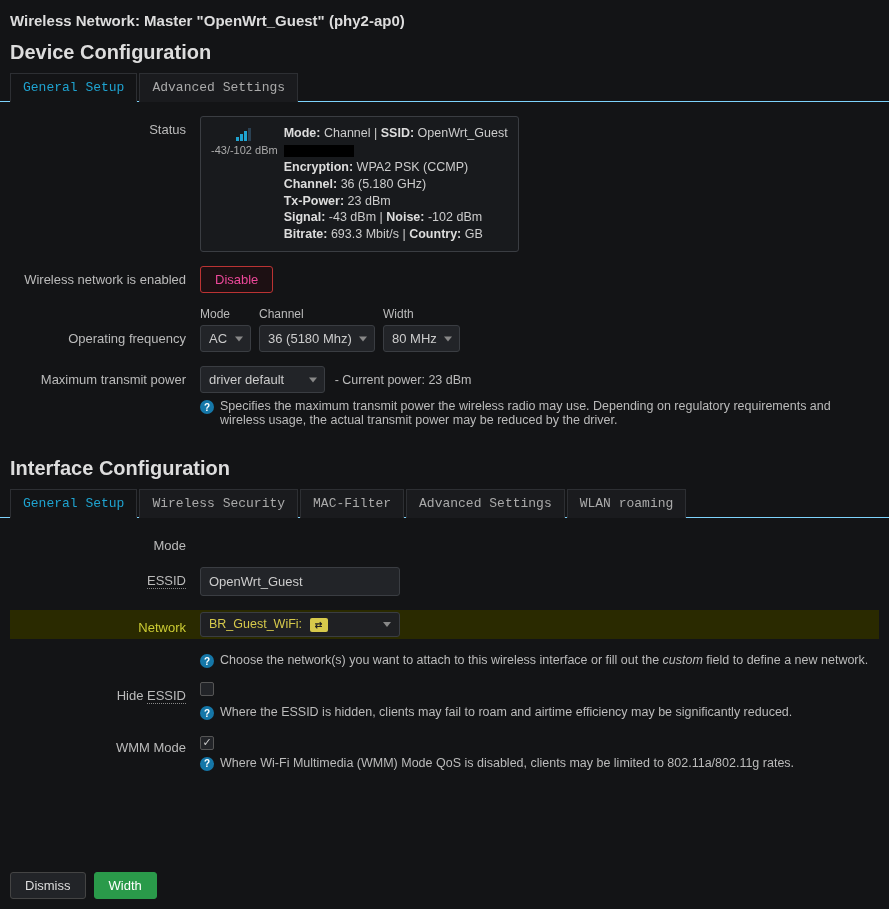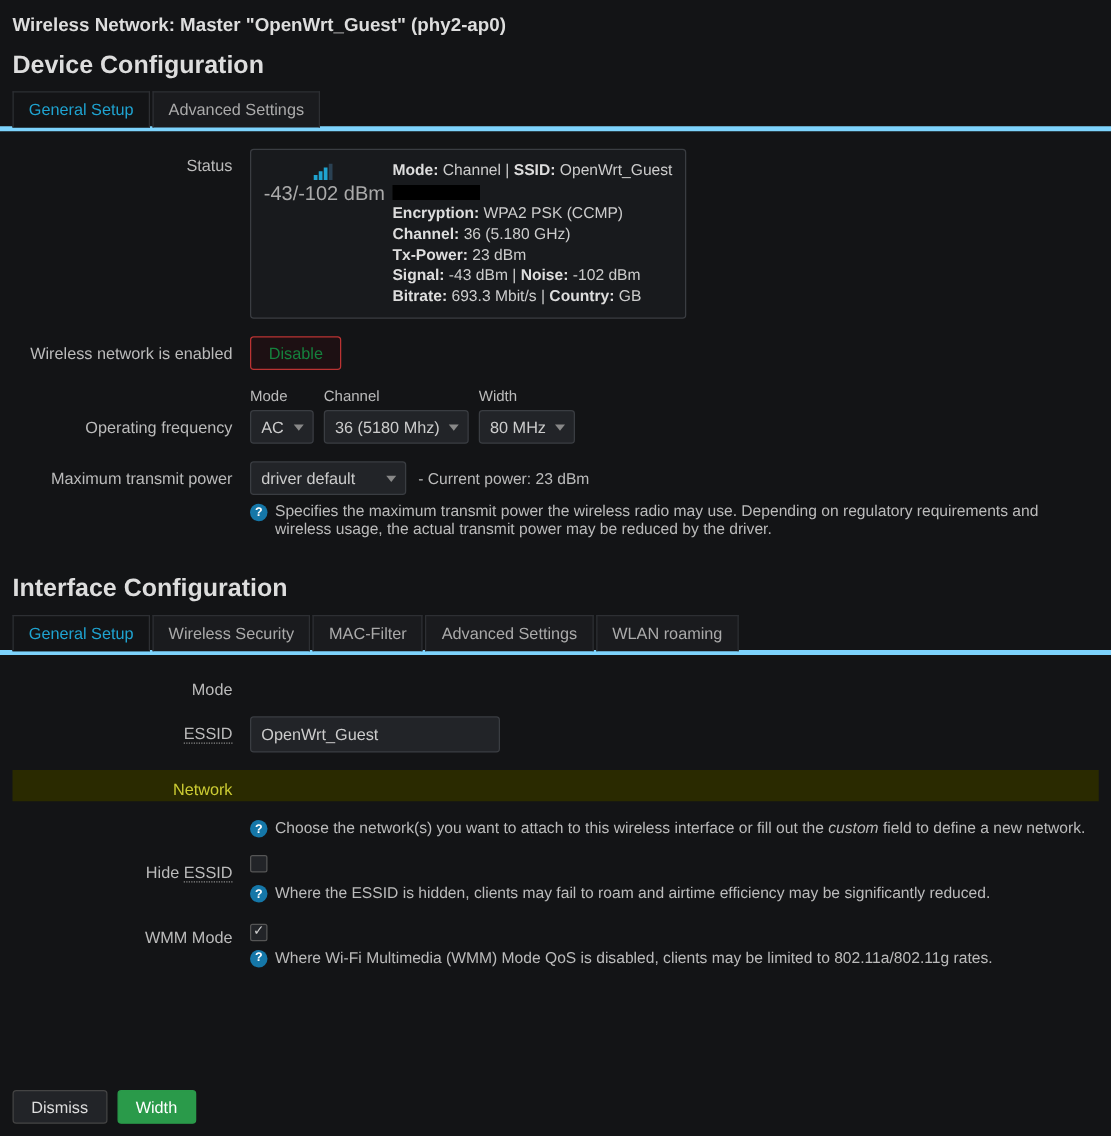--- a/index.html
+++ b/index.html
@@ -11,24 +11,25 @@
     font-family: Arial, Helvetica, sans-serif;
     font-size: 13px;
     width: 889px;
   }
   .page { padding: 8px 10px 60px; }
   h3.title { font-size: 15px; font-weight: bold; color: #ddd; margin: 4px 0 12px; }
   h2.section { font-size: 20px; font-weight: bold; color: #ddd; margin: 10px 0 8px; }
 
   .tabs {
     display: flex;
-    border-bottom: 4px solid #7dd3fc;
+    border-bottom: 1px solid #7dd3fc;
     margin-left: -10px;
     margin-right: -10px;
     padding: 0 10px;
+    font-family: Liberation Mono, monospace;
   }
   .tab {
     padding: 6px 12px;
     font-size: 13px;
     background: #1a1b1e;
     color: #aaa;
     border: 1px solid #2d2f33;
     border-bottom: none;
     margin-right: 2px;
     cursor: pointer;
@@ -74,36 +75,36 @@
   }
   .signal-icon span {
     width: 3px;
     margin-right: 1px;
     background: #1fa3d0;
   }
   .signal-icon span:nth-child(1){height:4px;}
   .signal-icon span:nth-child(2){height:7px;}
   .signal-icon span:nth-child(3){height:10px;}
   .signal-icon span:nth-child(4){height:13px; background:#2a4153;}
-  .signal-text { font-size: 16px; color: #aaa; white-space: nowrap; }
+  .signal-text { font-size: 11px; color: #aaa; white-space: nowrap; }
   .status-lines { font-size: 12.5px; color: #ccc; line-height: 1.35; }
   .status-lines b { color: #ddd; font-weight: bold; }
   .mac-blackout { display:inline-block; width:70px; height:12px; background:#000; vertical-align:middle; }
 
   .btn {
     display: inline-block;
     padding: 5px 14px;
     border-radius: 3px;
     border: 1px solid #444;
     background: #222428;
     color: #ddd;
     cursor: pointer;
     font-size: 13px;
   }
-  .btn-danger { border-color: #b33; color: #15803d; background: #1d1013; }
+  .btn-danger { border-color: #b33; color: #ec4899; background: #1d1013; }
   .btn-save { background: #2a9a4a; border-color: #2a9a4a; color: #fff; }
 
   .freq-group { display:flex; gap:8px; }
   .freq-col { display:flex; flex-direction:column; }
   .freq-col label { font-size:12px; color:#bbb; margin-bottom:4px; }
 
   select, .select {
     background: #222428;
     border: 1px solid #3a3d42;
     color: #ccc;
@@ -319,20 +320,29 @@
 
   <div class="row">
     <div class="row-label"><span class="underline-abbr">ESSID</span></div>
     <div class="row-body">
       <input type="text" class="txt" value="OpenWrt_Guest" style="">
     </div>
   </div>
 
   <div class="row network-row-hl">
     <div class="row-label">Network</div>
+    <div class="row-body">
+      <div class="network-select">
+        <span>
+          <span>BR_Guest_WiFi:</span>
+          <span class="net-badge">⇄</span>
+        </span>
+        <span class="tri"></span>
+      </div>
+    </div>
   </div>
   <div class="row" style="margin-top:-6px">
     <div class="row-label"></div>
     <div class="row-body">
       <div class="help">
         <span class="help-icon">?</span>
         <span>
           <span>Choose the network(s) you want to attach to this wireless interface or fill out the </span><em>custom</em><span> field to define a new network.</span>
         </span>
       </div>

